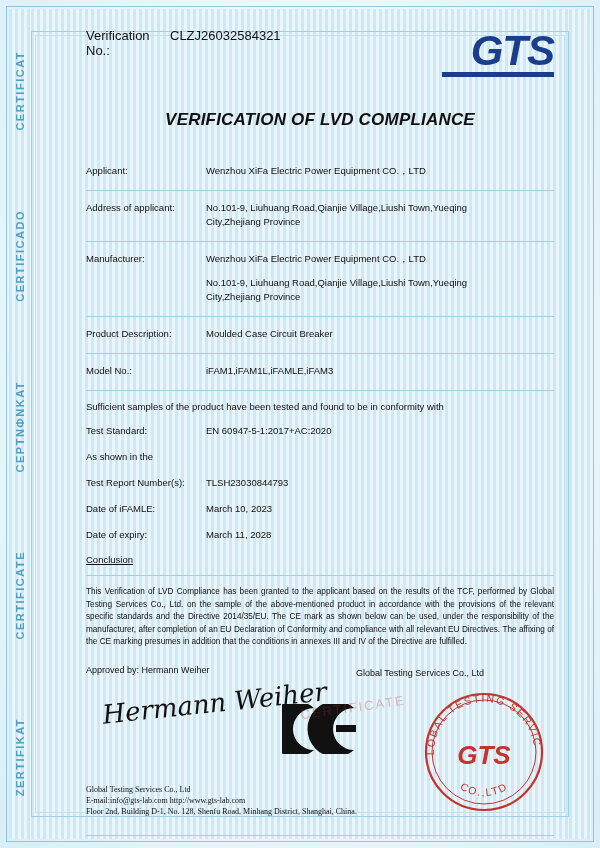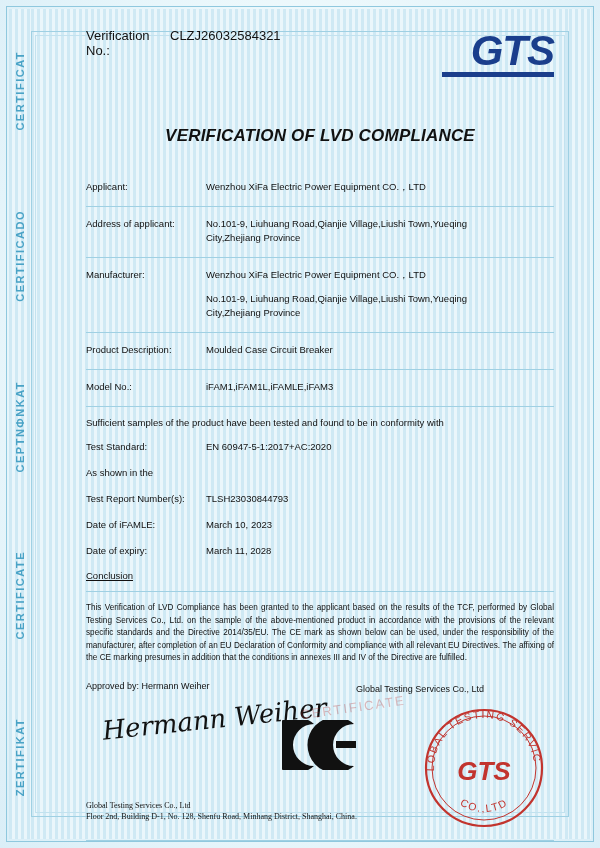--- a/index.html
+++ b/index.html
@@ -122,21 +122,21 @@
   }
   .gts-logo .gts-bar {
     height: 5px;
     background: #1a3e8c;
     width: 112px;
     margin-left: auto;
     margin-top: 2px;
   }
 
   .doc-title {
-    margin-top: 68px;
+    margin-top: 52px;
     text-align: center;
     font-size: 17px;
     font-style: italic;
     font-weight: bold;
     color: #111;
     letter-spacing: 0.2px;
   }
 
   .fields {
     margin-top: 34px;
@@ -395,20 +395,21 @@
           </text>
           <text font-family="'Liberation Sans', sans-serif" font-size="10.5" fill="#c2342e" letter-spacing="1.6">
             <textPath href="#arcBottom" startOffset="50%" text-anchor="middle">CO.,LTD</textPath>
           </text>
           <text x="64" y="76" text-anchor="middle" font-family="'Liberation Sans', sans-serif" font-style="italic" font-weight="bold" font-size="26" fill="#c2342e">GTS</text>
         </svg>
       </div>
 
       <div class="contact">
         <div>Global Testing Services Co., Ltd</div>
+        <div>E-mail:info@gts-lab.com    http://www.gts-lab.com</div>
         <div>Floor 2nd, Building D-1, No. 128, Shenfu Road, Minhang District, Shanghai, China.</div>
       </div>
 
       <div class="sep" style="margin-top:18px;"></div>
 
     </div>
   </div>
 
   <div class="cert-watermark">CERTIFICATE</div>
 

